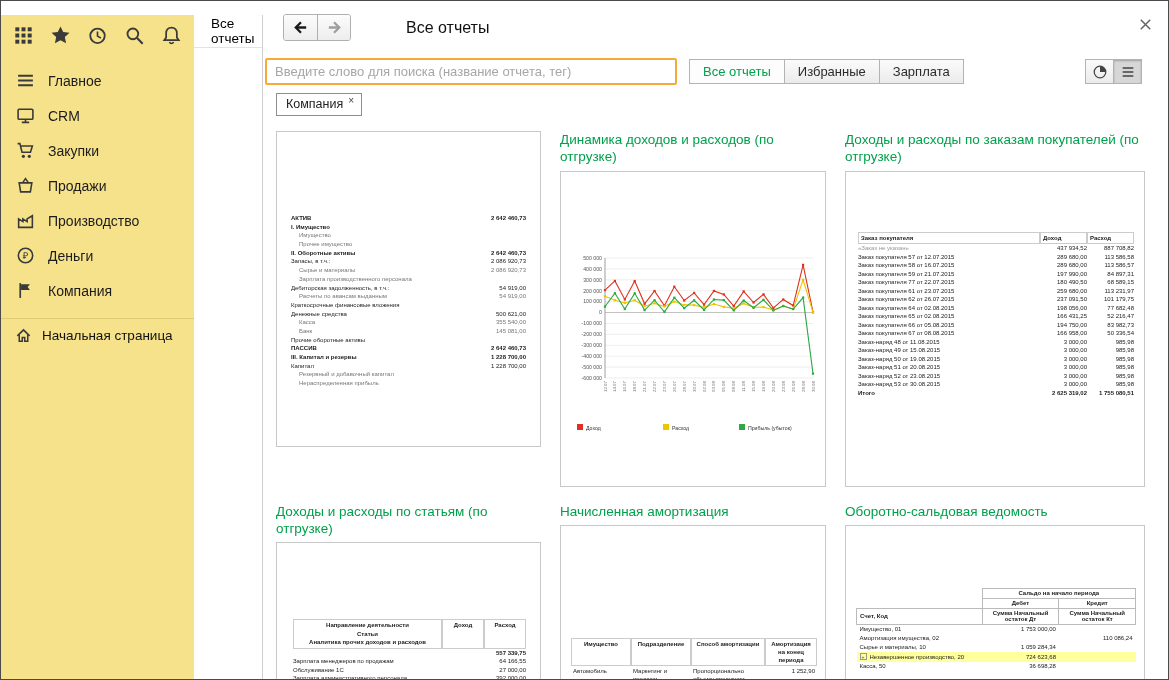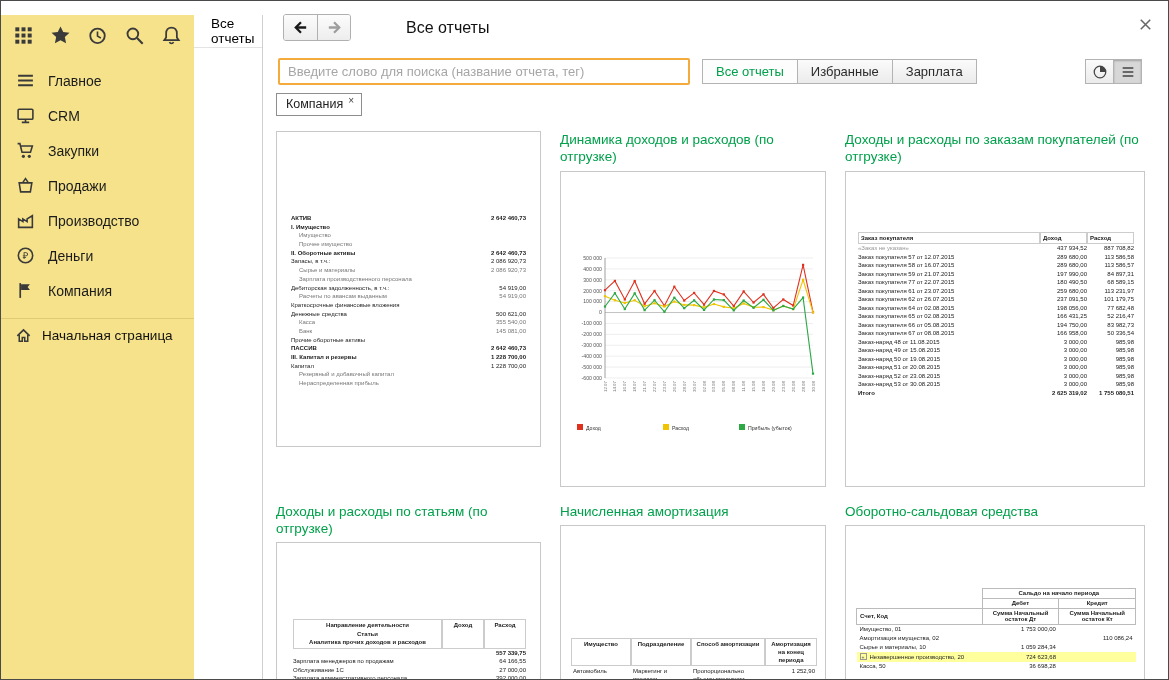--- a/index.html
+++ b/index.html
@@ -25,21 +25,21 @@
   
   .main{position:absolute;left:262px;top:0;right:0;bottom:0;background:#fff;}
   .nav-btns{position:absolute;left:20px;top:13px;display:flex;border:1px solid #b0b0b0;border-radius:3px;overflow:hidden;}
   .nav-btn{width:33px;height:25px;display:flex;align-items:center;justify-content:center;background:linear-gradient(#fcfcfc,#ededed);cursor:pointer;}
   .nav-btn + .nav-btn{border-left:1px solid #b0b0b0;}
   .nav-btn svg{width:17px;height:17px;}
   .page-title{position:absolute;left:143px;top:18px;font-size:16px;color:#111;}
   .close-btn{position:absolute;right:14px;top:15px;width:17px;height:17px;cursor:pointer;}
   .close-btn svg{width:100%;height:100%;}
 
-  .toolbar{position:absolute;left:15px;top:57px;right:12px;height:29px;padding-left:7px;}
+  .toolbar{position:absolute;left:2px;top:57px;right:12px;height:29px;padding-left:7px;}
   .search{position:absolute;left:0;top:0;width:412px;height:27px;border:2px solid #f5ab3c;border-radius:2px;padding:0 8px;font-size:13px;color:#333;outline:none;font-family:inherit;background:#fff;}
   .search::placeholder{color:#a6a6a6;}
   .tabs{position:absolute;left:425px;top:1px;display:flex;}
   .tab{height:25px;padding:0 13px;display:flex;align-items:center;font-size:13px;color:#2b2b2b;background:linear-gradient(#fbfbfb,#ebebeb);border:1px solid #b3b3b3;margin-left:-1px;cursor:pointer;white-space:nowrap;}
   .tab.active{color:#00a14b;background:#fdfdfd;}
   .view-toggles{position:absolute;right:14px;top:1px;display:flex;}
   .vt{width:29px;height:25px;display:flex;align-items:center;justify-content:center;border:1px solid #b3b3b3;margin-left:-1px;background:linear-gradient(#fbfbfb,#ebebeb);cursor:pointer;}
   .vt.pressed{background:#d7d7d7;box-shadow:inset 0 1px 2px rgba(0,0,0,.25);}
   .vt svg{width:16px;height:16px;}
 
@@ -622,21 +622,21 @@
               <div class="am-row">
                 <span class="c1">Автомобиль</span>
                 <span class="c2">Маркетинг и продажи</span>
                 <span class="c3">Пропорционально объему продукции</span>
                 <span class="c4">1 252,90</span>
               </div>
             </div>
           </div>
         </div>
         <div class="card">
-          <div class="card-title">Оборотно-сальдовая средства</div>
+          <div class="card-title">Оборотно-сальдовая ведомость</div>
           <div class="preview">
             <div class="p-osv">
               <table>
                 <tbody>
                   <tr>
                     <td style="width:45%"></td>
                     <td class="hd" colspan="2">Сальдо на начало периода</td>
                   </tr>
                   <tr>
                     <td></td>

